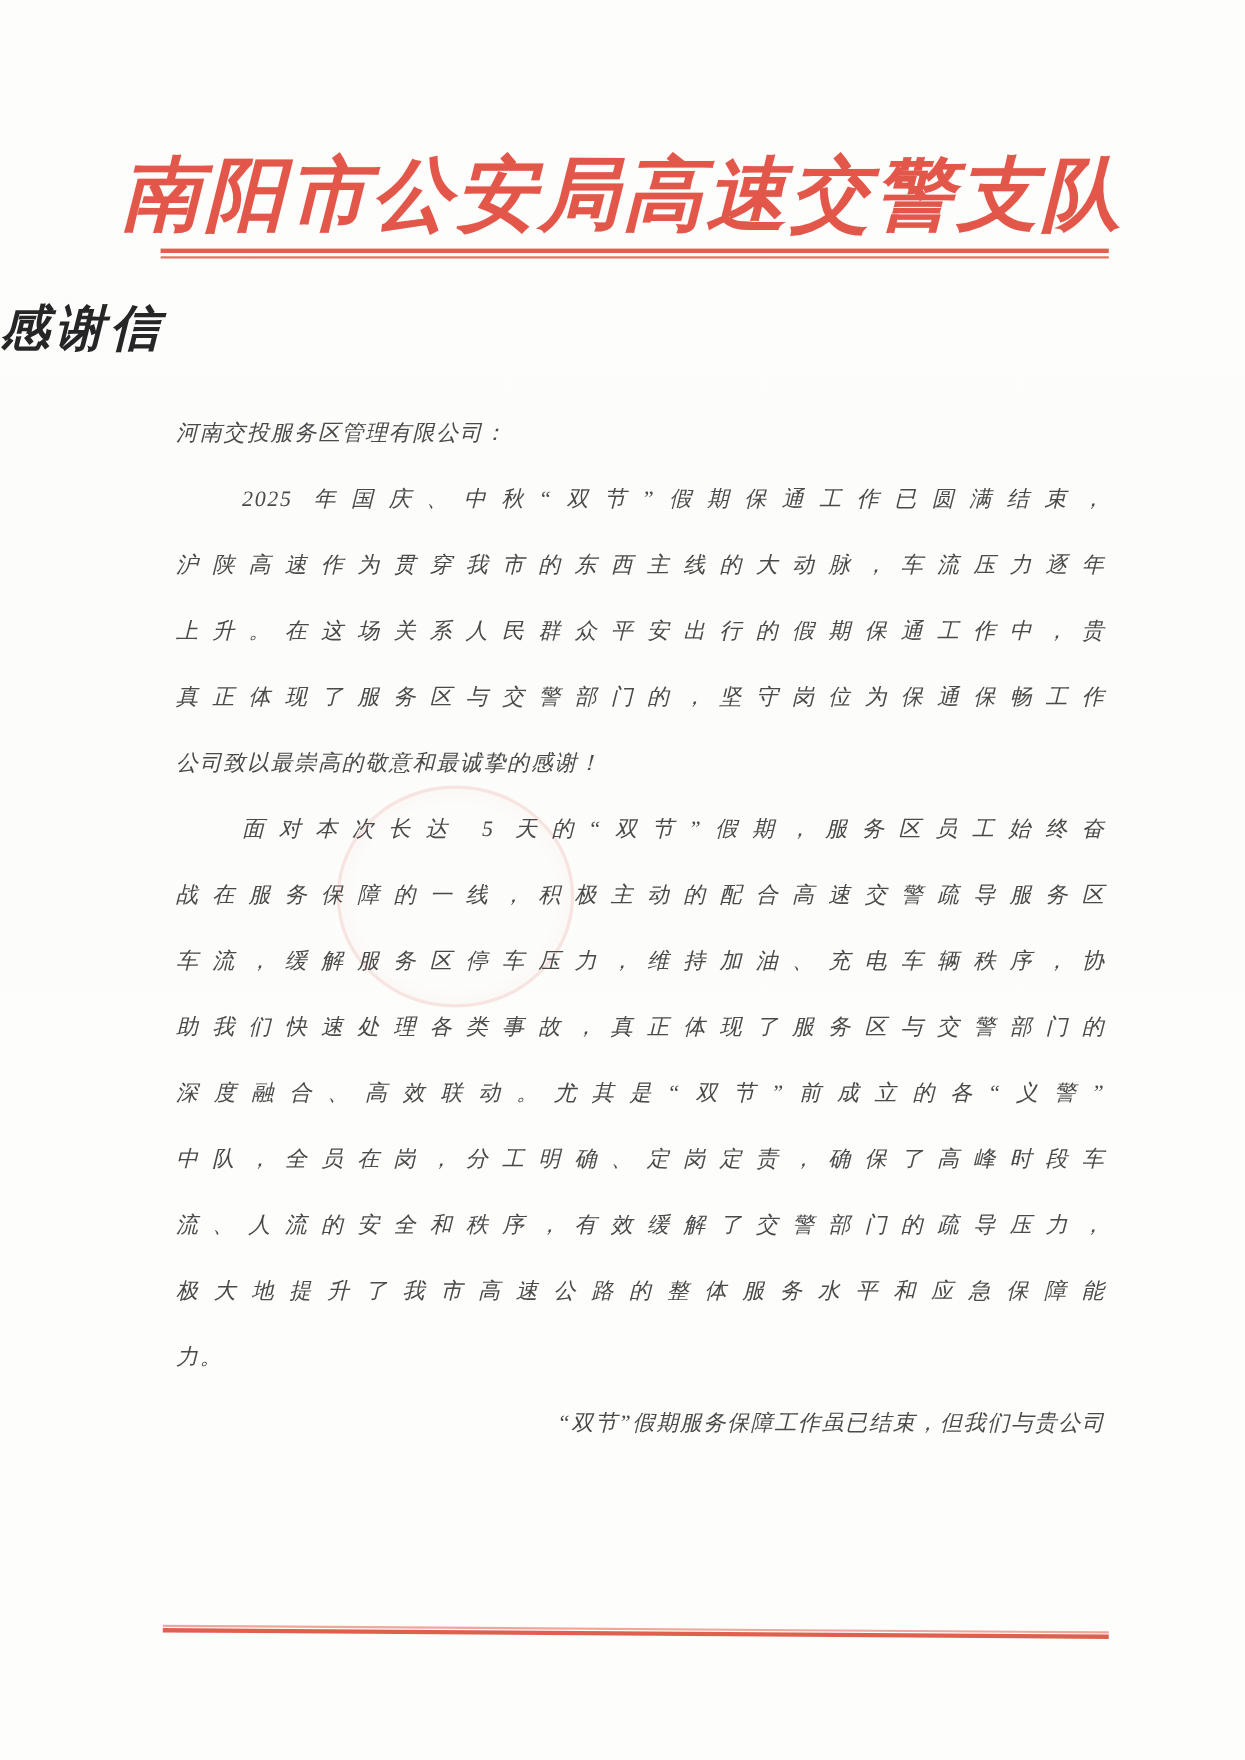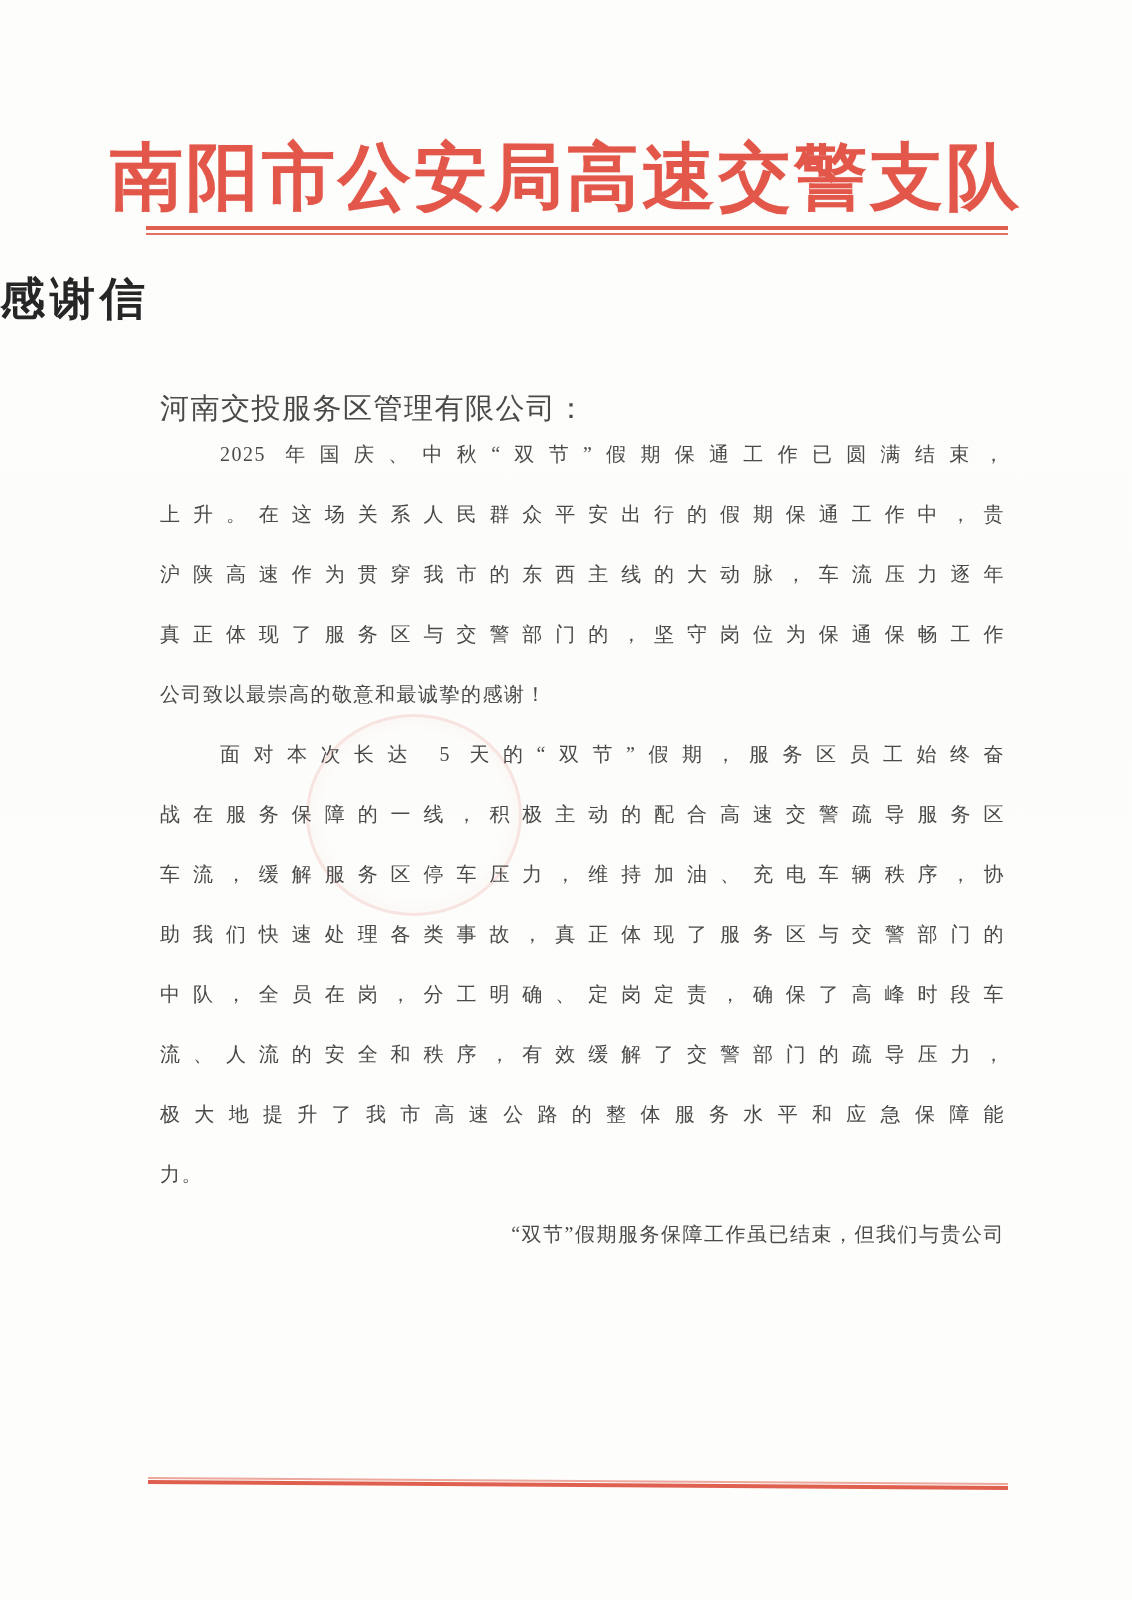--- a/index.html
+++ b/index.html
@@ -13,20 +13,21 @@
   body {
     width: 1132px; height: 1600px;
     background: #fdfdfb;
     font-family: "Liberation Serif", "DejaVu Serif", serif;
     overflow: hidden;
   }
   .page {
     position: relative;
     width: 1132px; height: 1132px;
     background: linear-gradient(180deg, #fdfdfc 0%, #fcfcfa 60%, #fdfdfc 100%);
+    font-style: italic;
   }
 
   
   .letterhead {
     position: absolute;
     left: 0; top: 130px; width: 100%;
     text-align: center;
     font-size: 73px;
     font-weight: bold;
     color: var(--header-red);
@@ -62,24 +63,24 @@
     left: 306px; top: 714px;
     width: 216px; height: 202px;
     border: 3px solid rgba(224, 96, 79, 0.15);
     border-radius: 50%;
     box-shadow: inset 0 0 18px rgba(224, 96, 79, 0.05);
   }
 
   
   .salutation {
     position: absolute;
-    left: 160px; top: 378px;
+    left: 160px; top: 364px;
     width: 845px; height: 60px;
     line-height: 60px;
-    font-size: 29px;
+    font-size: 20px;
     color: var(--body-ink);
     letter-spacing: 1.5px;
     white-space: nowrap;
   }
   .letter-body {
     position: absolute;
     left: 160px; top: 424px;
     width: 845px;
     font-size: 20px;
     color: var(--body-ink);
@@ -120,28 +121,29 @@
   </div>
 
   <div class="doc-title">感谢信</div>
 
   <div class="stamp"></div>
 
   <div class="salutation">河南交投服务区管理有限公司：</div>
 
   <div class="letter-body">
       <div class="body-line fill indent">2025 年国庆、中秋“双节”假期保通工作已圆满结束，</div>
+      <div class="body-line fill">沪陕高速作为贯穿我市的东西主线的大动脉，车流压力逐年</div>
       <div class="body-line fill">上升。在这场关系人民群众平安出行的假期保通工作中，贵</div>
-      <div class="body-line fill">沪陕高速作为贯穿我市的东西主线的大动脉，车流压力逐年</div>
       <div class="body-line fill">真正体现了服务区与交警部门的，坚守岗位为保通保畅工作</div>
       <div class="body-line">公司致以最崇高的敬意和最诚挚的感谢！</div>
       <div class="body-line fill indent">面对本次长达 5 天的“双节”假期，服务区员工始终奋</div>
       <div class="body-line fill">战在服务保障的一线，积极主动的配合高速交警疏导服务区</div>
       <div class="body-line fill">车流，缓解服务区停车压力，维持加油、充电车辆秩序，协</div>
       <div class="body-line fill">助我们快速处理各类事故，真正体现了服务区与交警部门的</div>
+      <div class="body-line fill">深度融合、高效联动。尤其是“双节”前成立的各“义警”</div>
       <div class="body-line fill">中队，全员在岗，分工明确、定岗定责，确保了高峰时段车</div>
       <div class="body-line fill">流、人流的安全和秩序，有效缓解了交警部门的疏导压力，</div>
       <div class="body-line fill">极大地提升了我市高速公路的整体服务水平和应急保障能</div>
       <div class="body-line">力。</div>
       <div class="body-line indent">“双节”假期服务保障工作虽已结束，但我们与贵公司</div>
     </div>
 
   <div class="rule-bottom">
     <div class="thin"></div>
     <div class="thick"></div>

